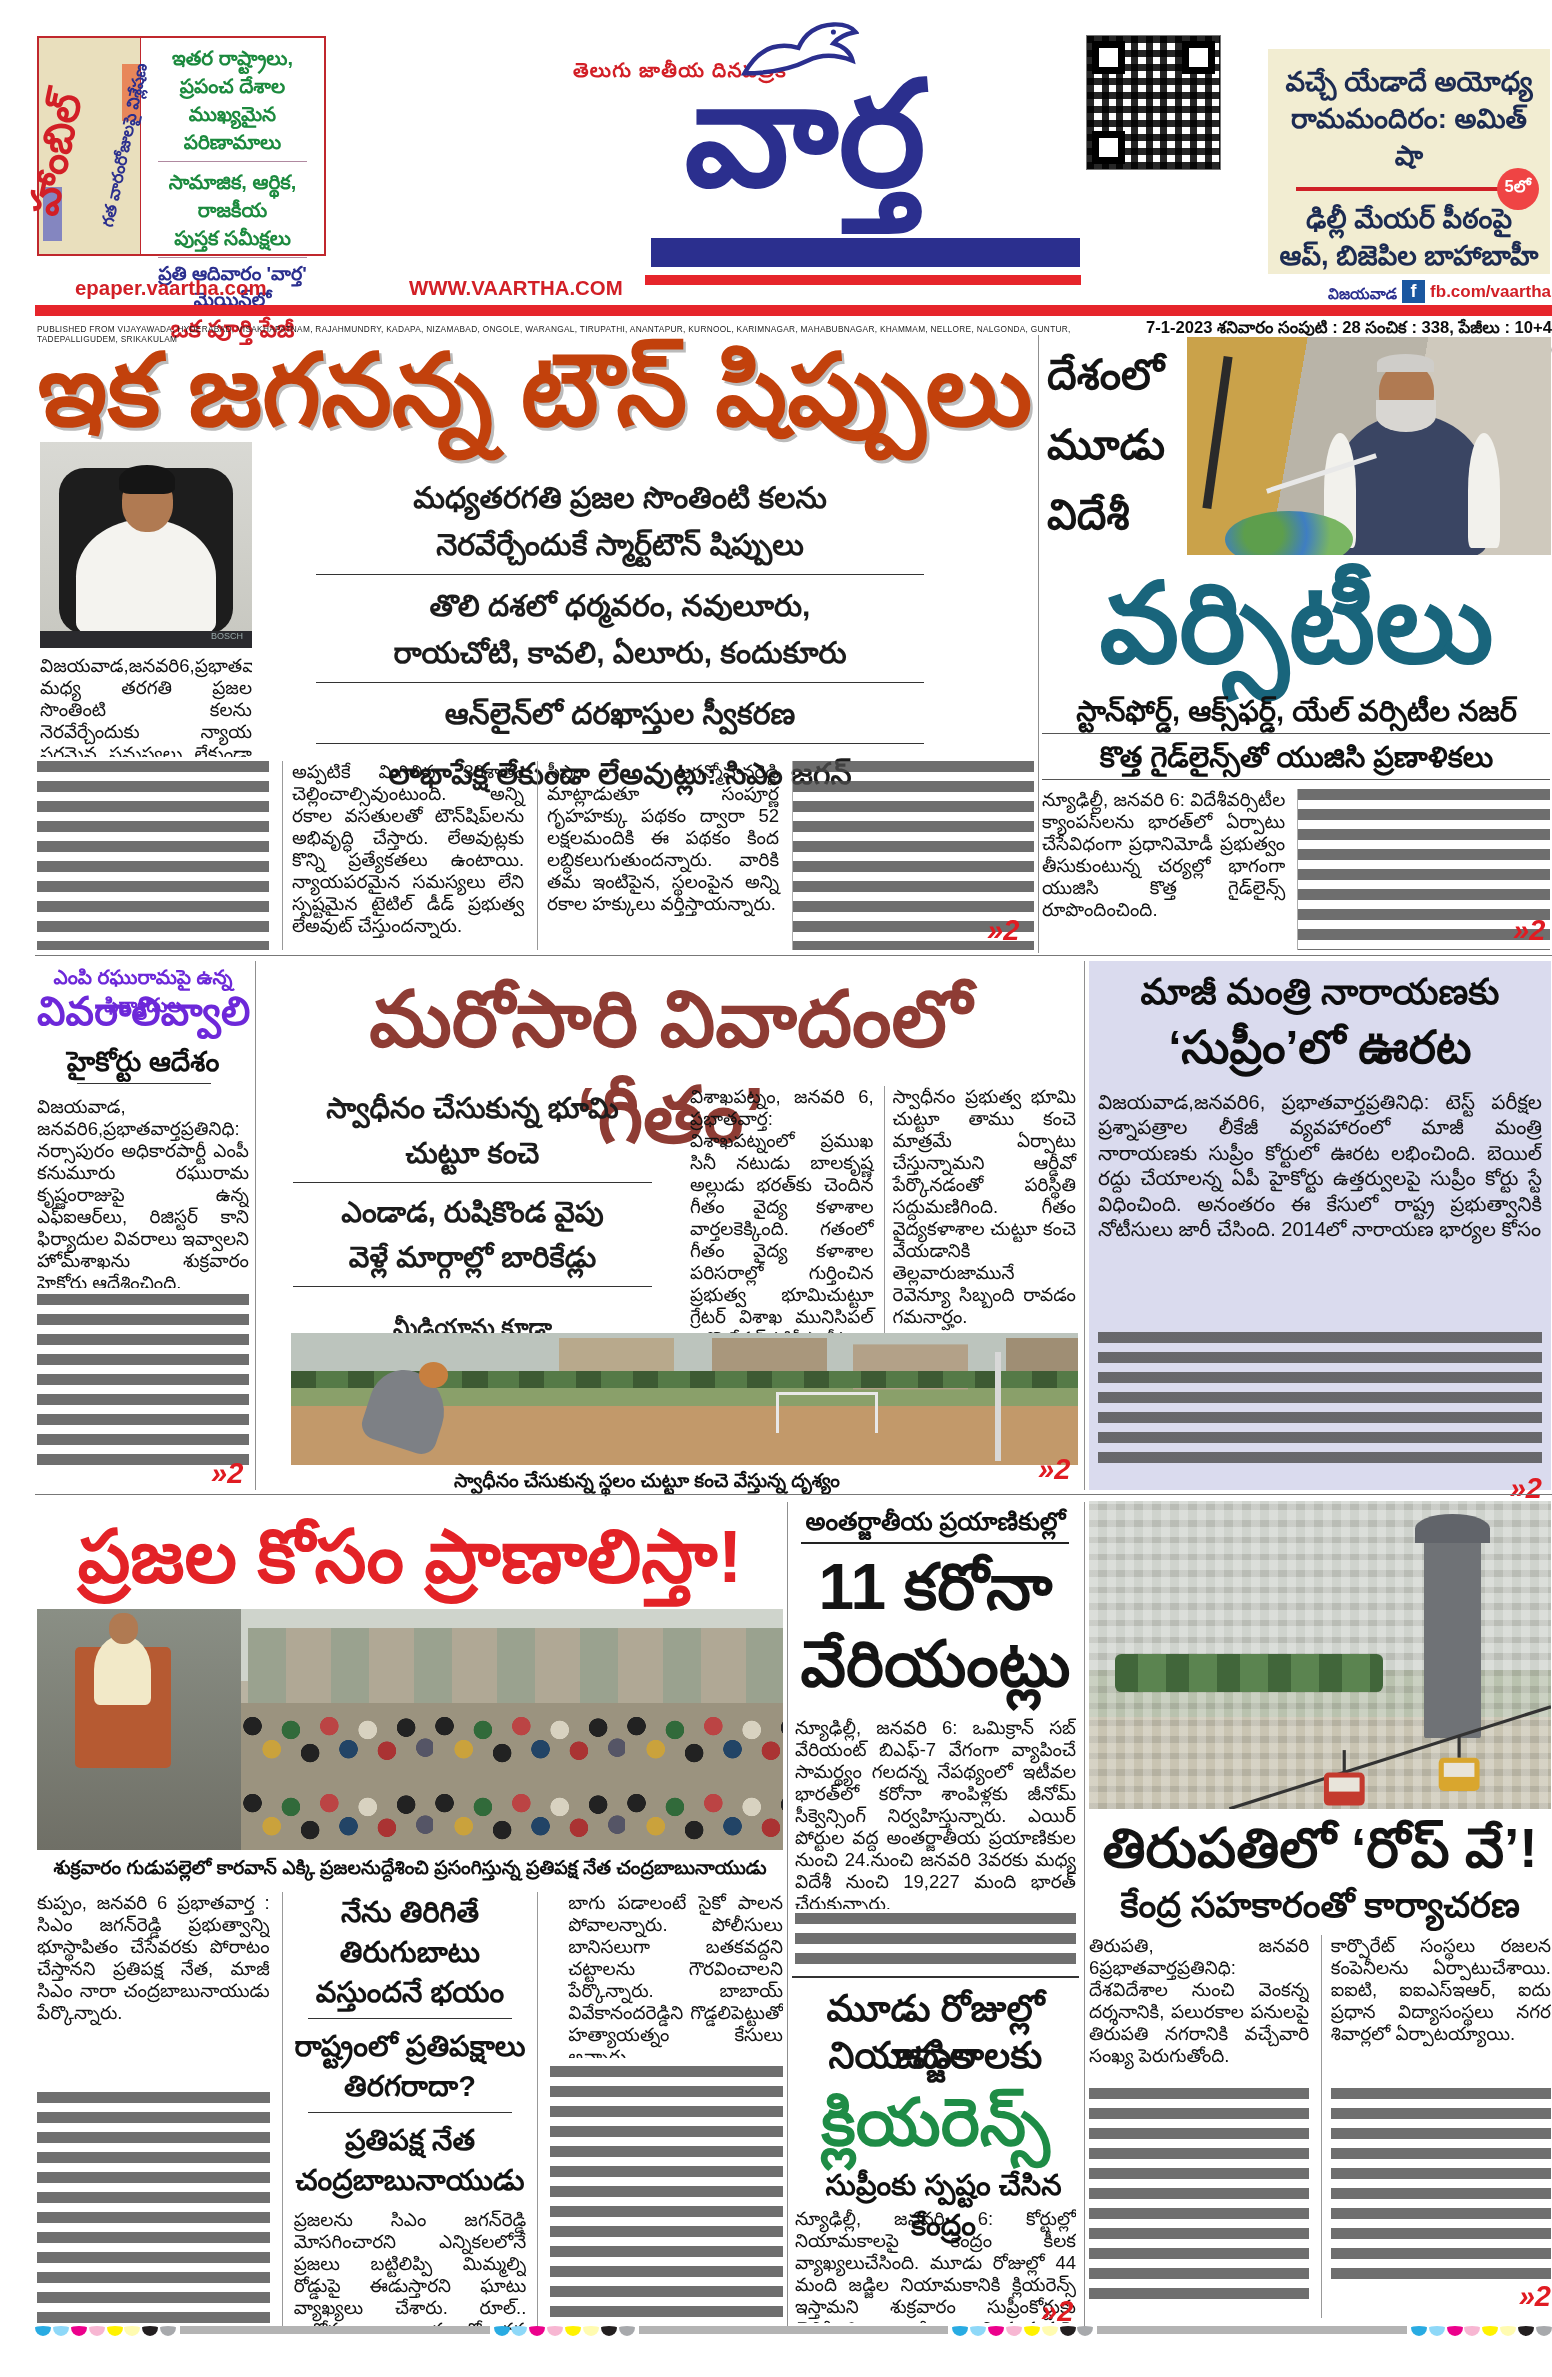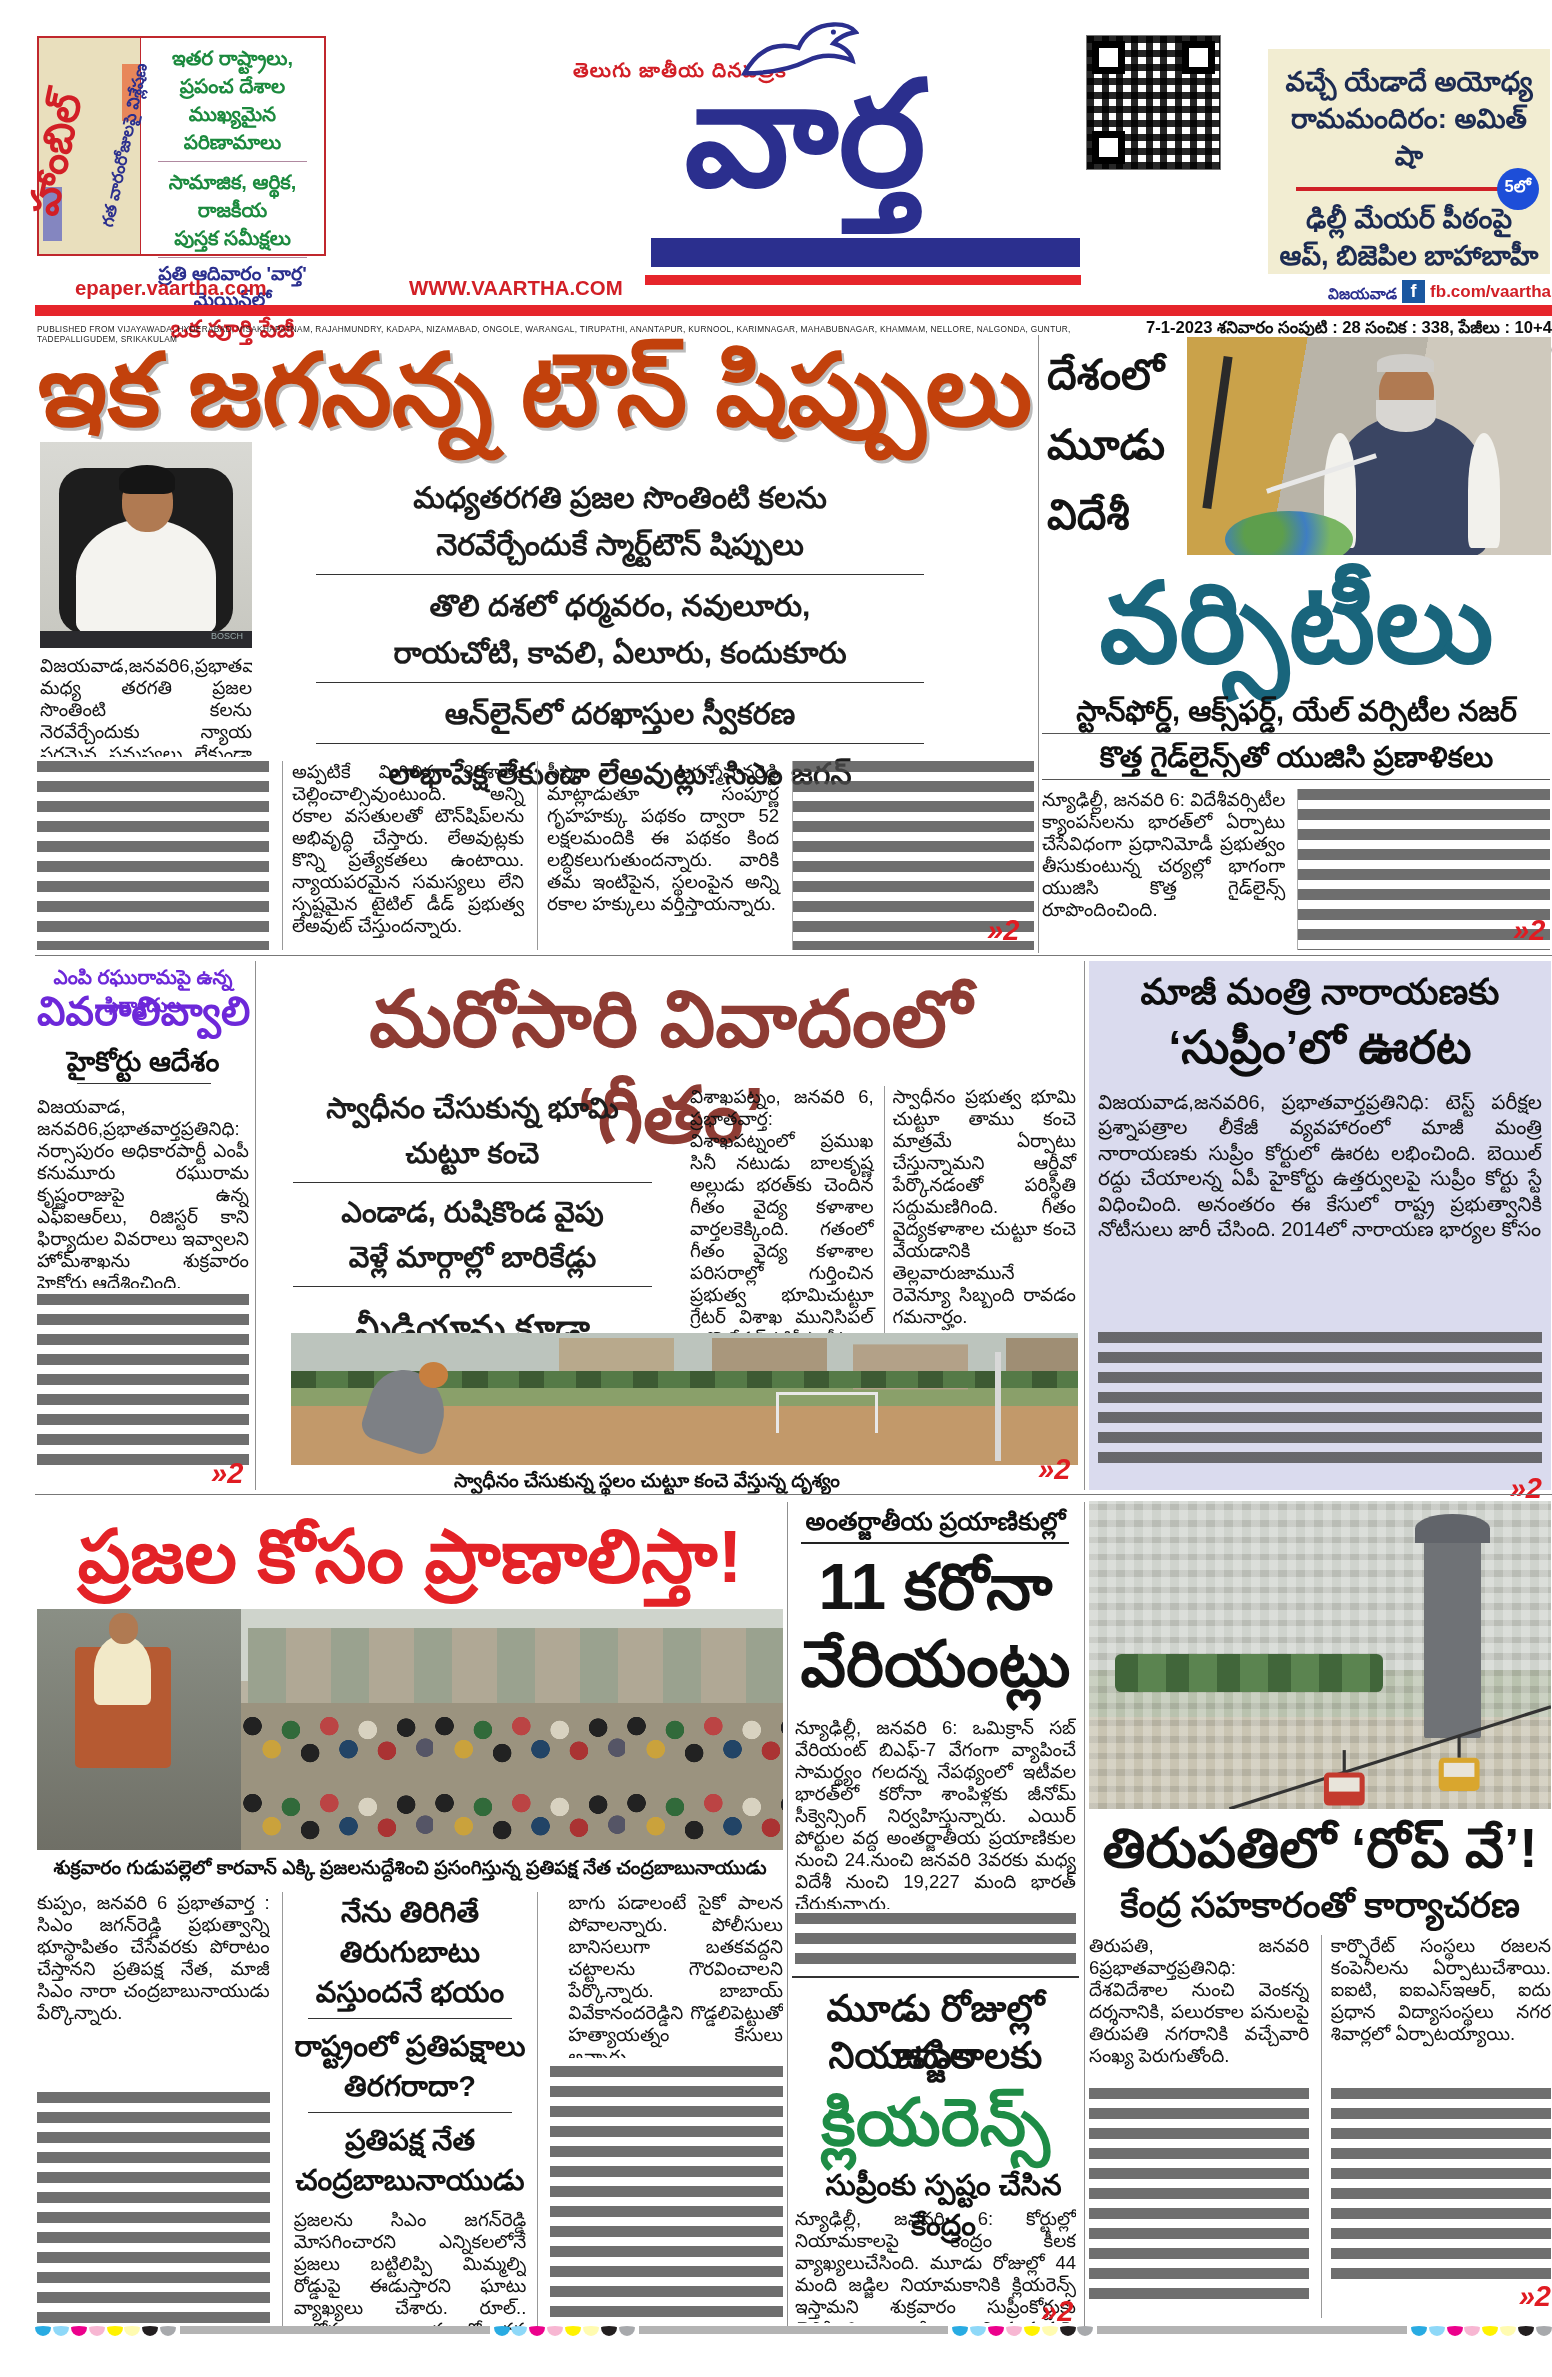--- a/index.html
+++ b/index.html
@@ -28,21 +28,21 @@
   #promo .right{flex:1;padding:6.4px 3.8px;}
   .promo-green{color:#1c8a3e;font-weight:bold;font-size:20px;line-height:28px;text-align:center;}
   .promo-blue{color:#2b2f8e;font-weight:bold;font-size:19px;text-align:center;}
   .promo-red{color:#d21f26;font-weight:900;font-size:24px;text-align:center;}
   .promo-div{border:none;border-top:1.3px solid #b089a0;width:85%;margin:5.1px auto;}
   
   #rightbox{background:#f2edd2;padding:14px 9px;}
   #rightbox .h{color:#1c2b52;font-weight:900;font-size:27.5px;line-height:37px;text-align:center;}
   #rightbox .bar{position:relative;height:3.8px;background:#cf2027;margin:12.8px 19px 9px 19px;}
   #rightbox .badge{position:absolute;right:-16.6px;top:-19px;width:42px;height:42px;border-radius:50%;
-      background:#1d4ed8;color:#fff;font-weight:900;font-size:16.6px;display:flex;align-items:center;justify-content:center;}
+      background:#ef4444;color:#fff;font-weight:900;font-size:16.6px;display:flex;align-items:center;justify-content:center;}
   
   #qr{background:#fff;border:1.3px solid #777;
       background-image:repeating-linear-gradient(0deg,rgba(0,0,0,.85) 0 7px,transparent 7px 14px),
                        repeating-linear-gradient(90deg,rgba(0,0,0,.85) 0 7px,transparent 7px 14.7px);}
   .finder{position:absolute;width:33px;height:33px;border:7.7px solid #000;background:#fff;box-sizing:border-box;}
   
   .stack{font-weight:bold;color:#1d1d1d;text-align:center;}
   
   .pull{font-size:29px;line-height:40px;font-weight:bold;text-align:center;color:#141414;}
   
@@ -196,21 +196,21 @@
   <div class="vrule" style="left:255px;top:961px;height:529px;"></div>
 
   <div class="abs ctr" style="left:265px;top:971px;width:811px;font-size:78px;line-height:96px;font-weight:900;color:#8e3c34;">మరోసారి వివాదంలో ‘గీతం’</div>
   <div class="abs" style="left:268px;top:1086px;width:409px;">
     <div class="stack" style="font-size:29px;line-height:45px;">స్వాధీనం చేసుకున్న భూమి</div>
     <div class="stack" style="font-size:29px;line-height:45px;">చుట్టూ కంచె</div>
     <hr class="thinrule">
     <div class="stack" style="font-size:29px;line-height:45px;">ఎండాడ, రుషికొండ వైపు</div>
     <div class="stack" style="font-size:29px;line-height:45px;">వెళ్లే మార్గాల్లో బారికేడ్లు</div>
     <hr class="thinrule">
-    <div class="stack" style="font-size:34px;line-height:45px;margin-top:18px;">మీడియాను కూడా</div>
+    <div class="stack" style="font-size:23px;line-height:45px;margin-top:18px;">మీడియాను కూడా</div>
     <div class="stack" style="font-size:29px;line-height:45px;">అనుమతించని పోలీసులు</div>
   </div>
   <div class="abs" style="left:690px;top:1086px;width:386px;height:268px;display:flex;gap:10.2px;">
     <div style="flex:1;" class="body-txt jst">విశాఖపట్నం, జనవరి 6, ప్రభాతవార్త: విశాఖపట్నంలో ప్రముఖ సినీ నటుడు బాలకృష్ణ అల్లుడు భరత్‌కు చెందిన గీతం వైద్య కళాశాల వార్తలకెక్కింది. గతంలో గీతం వైద్య కళాశాల పరిసరాల్లో గుర్తించిన ప్రభుత్వ భూమిచుట్టూ గ్రేటర్ విశాఖ మునిసిపల్ కార్పొరేషన్ (జీవీఎంసీ)</div>
     <div style="flex:1;border-left:0.6px solid #999;padding-left:7.7px;" class="body-txt jst">స్వాధీనం ప్రభుత్వ భూమి చుట్టూ తాము కంచె మాత్రమే ఏర్పాటు చేస్తున్నామని ఆర్డీవో పేర్కొనడంతో పరిస్థితి సద్దుమణిగింది. గీతం వైద్యకళాశాల చుట్టూ కంచె వేయడానికి తెల్లవారుజామునే రెవెన్యూ సిబ్బంది రావడం గమనార్హం.</div>
   </div>
 
   <div class="photo" style="left:291px;top:1333px;width:787px;height:132px;background:linear-gradient(#bcc4bd 0 38%,#8aa06a 38% 55%,#c2996a 55%);">
     <div class="abs" style="left:268px;top:5.1px;width:115px;height:45px;background:#b8a98c;box-shadow:153px 0 0 #a9977c, 294px 6.4px 0 #b3a188, 447px 0 0 #9f8e74;"></div>
     <div class="abs" style="left:0;top:38px;width:100%;height:16.6px;background:repeating-linear-gradient(90deg,#3d5a33 0 25.5px,#557a47 25.5px 57px);"></div>

